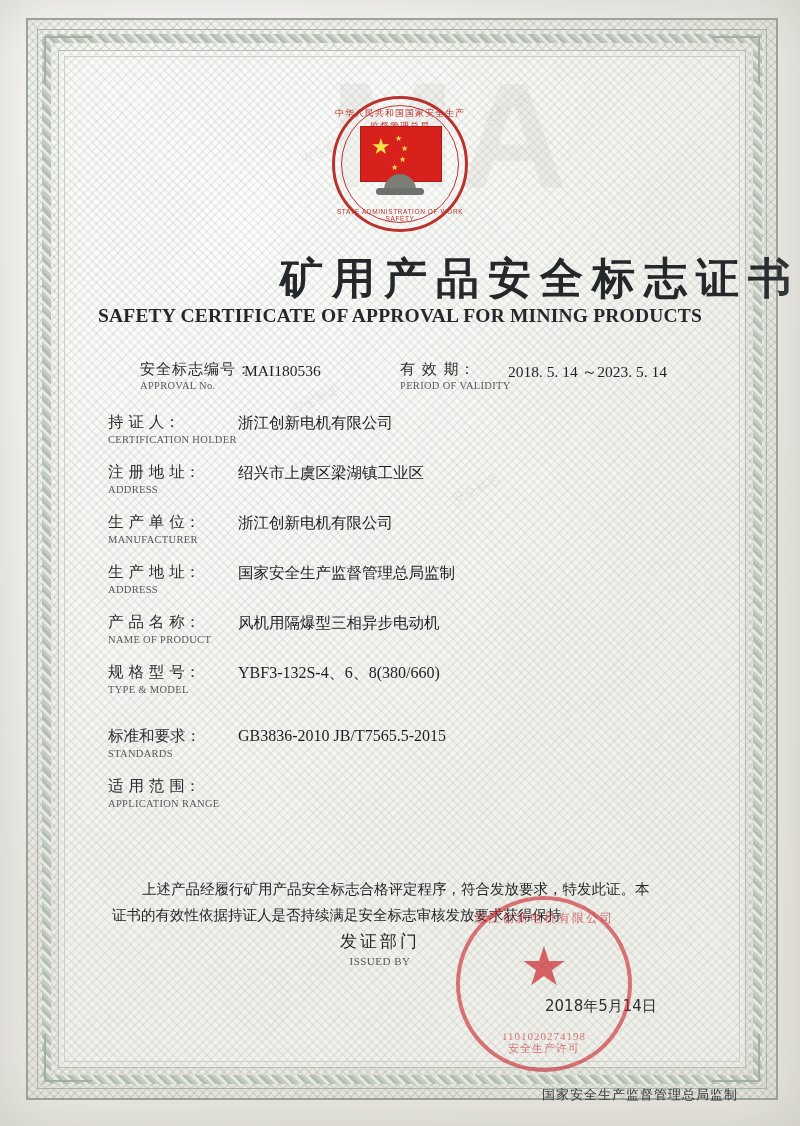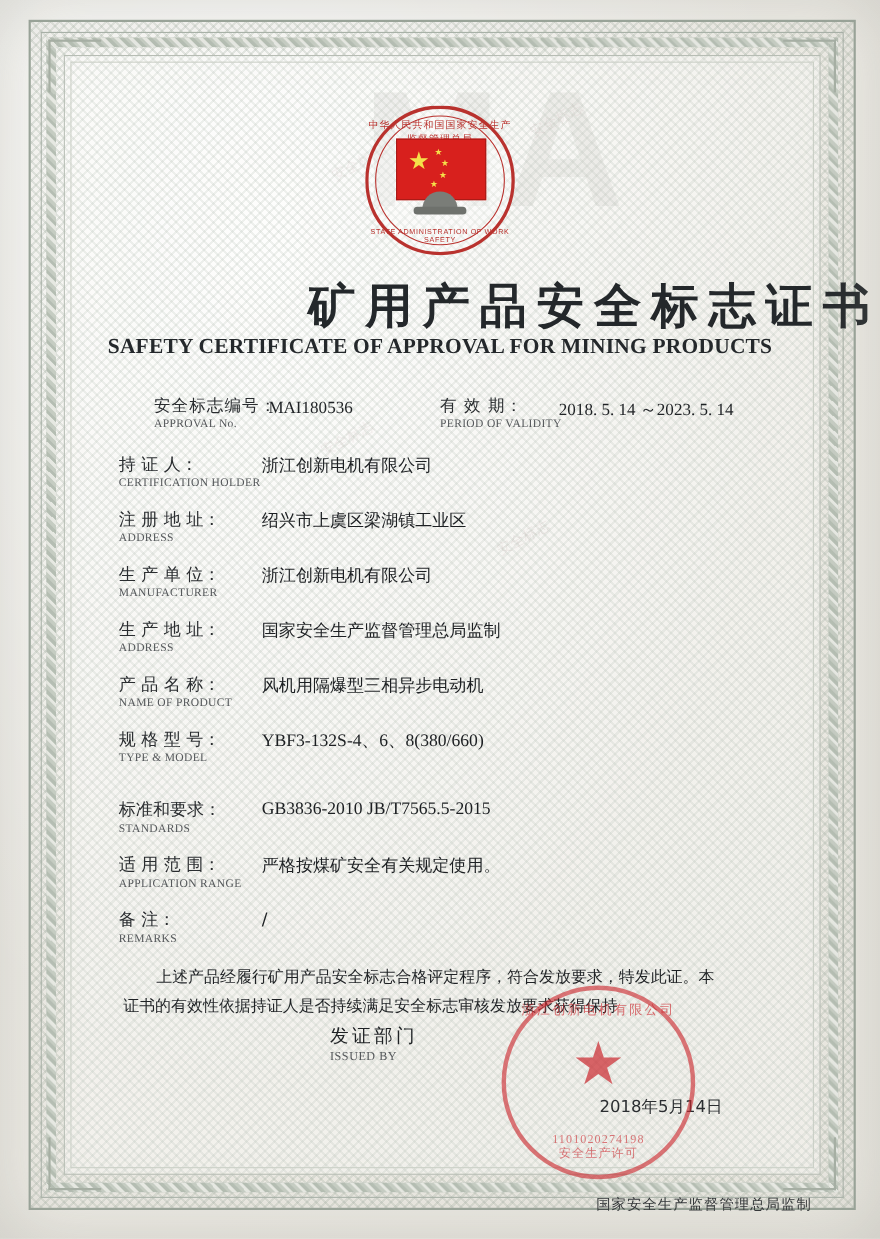--- a/index.html
+++ b/index.html
@@ -304,20 +304,21 @@
     color: #1f2225;
     text-indent: 30px;
   }
   .statement .l2 { text-indent: 0; display: block; }
 
   
   .issued {
     position: absolute;
     left: 300px;
     top: 930px;
+    text-align: center;
     width: 160px;
   }
   .issued-cn {
     font-family: "DejaVu Sans", sans-serif;
     font-size: 17px;
     letter-spacing: 3px;
     color: #1f2225;
   }
   .issued-en {
     font-family: "Liberation Serif", serif;
@@ -528,30 +529,22 @@
         <div class="lbl-en">STANDARDS</div>
       </div>
       <div class="field-value mono">GB3836-2010 JB/T7565.5-2015</div>
     </div>
 
     <div class="field-row">
       <div class="field-label">
         <div class="lbl-cn">适 用 范 围：</div>
         <div class="lbl-en">APPLICATION RANGE</div>
       </div>
-      <div class="field-value">严格按煤矿安全有关规定使用。</div>
-    </div>
-
-    <div class="field-row">
-      <div class="field-label">
-        <div class="lbl-cn">备 注：</div>
-        <div class="lbl-en">REMARKS</div>
-      </div>
-      <div class="field-value">/</div>
-    </div>
+    </div>
+
 
   </div>
 
   <div class="statement">
     <span>上述产品经履行矿用产品安全标志合格评定程序，符合发放要求，特发此证。本</span>
     <span class="l2">证书的有效性依据持证人是否持续满足安全标志审核发放要求获得保持</span>
   </div>
 
   <div class="issued">
     <div class="issued-cn">发证部门</div>

